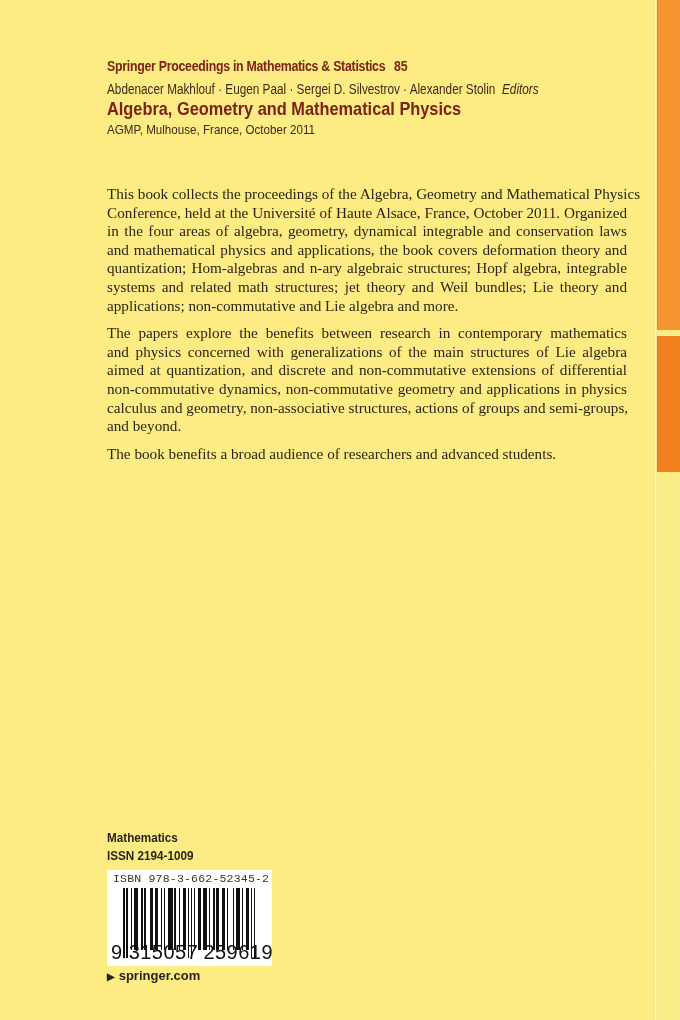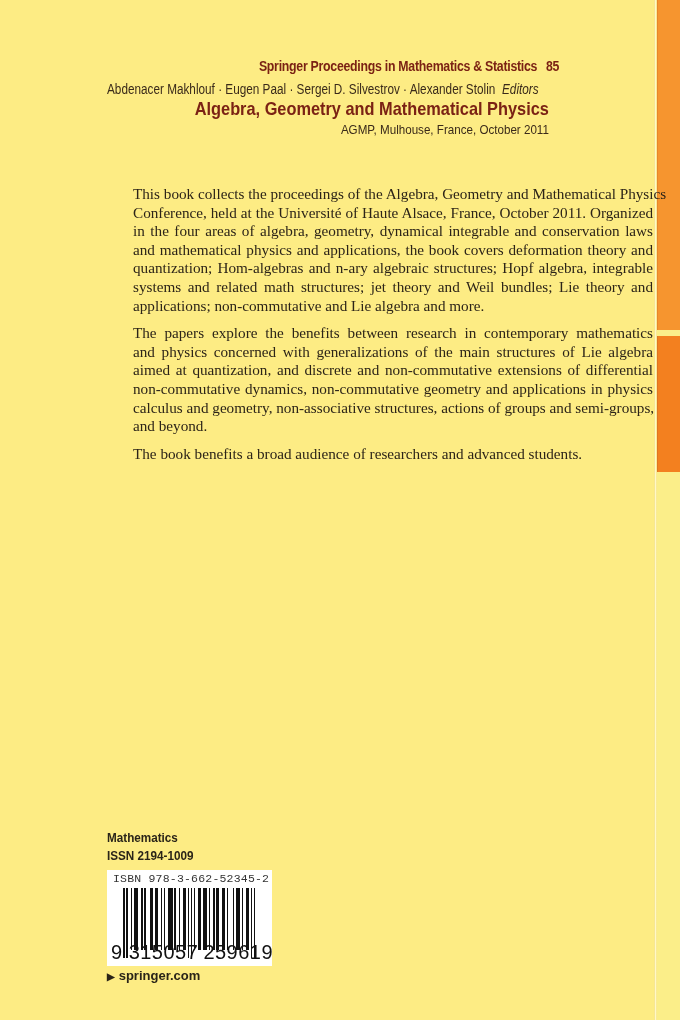--- a/index.html
+++ b/index.html
@@ -7,30 +7,30 @@
     width: 680px; height: 1020px; position: relative; overflow: hidden;
     background: #fdec84;
   }
   .page { position: absolute; left: 0; top: 0; width: 655px; height: 1020px; background: #fdec84; }
   .spine-edge { position: absolute; left: 654px; top: 0; width: 3px; height: 1020px;
     background: linear-gradient(to right, #f3dd76, #fff8c8, #f7e47c); }
   .spine { position: absolute; left: 657px; top: 0; width: 23px; height: 1020px; background: #fbee89; }
   .orange-top { position: absolute; left: 657px; top: 0; width: 23px; height: 330px; background: #f6952f; border-left: 1px solid #e8862a; box-sizing: border-box; }
   .orange-bottom { position: absolute; left: 657px; top: 336px; width: 23px; height: 136px; background: #f3801f; border-left: 1px solid #e07422; box-sizing: border-box; }
 
-  .header { position: absolute; left: 107px; top: 58px; text-align: right; }
+  .header { position: absolute; left: 107px; top: 58px; }
   .series { font-family: "Liberation Sans", sans-serif; font-weight: bold; font-size: 14px; color: #7b2214; letter-spacing: -0.3px; transform: scaleX(0.88); transform-origin: left; white-space: nowrap; }
   .series .num { margin-left: 10px; }
   .editors { margin-top: 7px; font-family: "Liberation Sans", sans-serif; font-size: 14px; color: #3a2a1a; transform: scaleX(0.84); transform-origin: left; white-space: nowrap; }
   .editors .role { font-style: italic; margin-left: 8px; }
   .title { margin-top: 1px; font-family: "Liberation Sans", sans-serif; font-weight: bold; font-size: 19px; color: #7b2214; transform: scaleX(0.86); transform-origin: left; white-space: nowrap; }
   .subtitle { margin-top: 2px; font-family: "Liberation Sans", sans-serif; font-size: 13.5px; color: #3a2a1a; transform: scaleX(0.86); transform-origin: left; white-space: nowrap; }
 
   .body-text { position: absolute; left: 107px; top: 185px; width: 520px;
-    font-family: "Liberation Serif", serif; font-size: 15.2px; line-height: 18.6px; color: #2c2418; margin-left: 26px; }
+    font-family: "Liberation Serif", serif; font-size: 15.2px; line-height: 18.6px; color: #2c2418; }
   .body-text p { margin: 0 0 9px 0; text-align: justify; }
   .body-text .line { display: block; white-space: nowrap; text-align-last: justify; }
 
   .footer { position: absolute; left: 107px; top: 830px; font-family: "Liberation Sans", sans-serif; }
   .subject { font-weight: bold; font-size: 13px; color: #2a2418; transform: scaleX(0.9); transform-origin: left; }
   .issn { font-weight: bold; font-size: 13px; color: #2a2418; margin-top: 3px; transform: scaleX(0.9); transform-origin: left; }
 
   .barcode-box { position: absolute; left: 107px; top: 870px; width: 165px; height: 96px; background: #ffffff; }
   .isbn-text { position: absolute; left: 6px; top: 2px; font-family: "Liberation Mono", monospace; font-size: 11.5px; color: #333; letter-spacing: 0.2px; white-space: nowrap; }
   .bars { position: absolute; left: 16px; top: 18px; width: 138px; height: 62px; display: flex; align-items: flex-start; }

